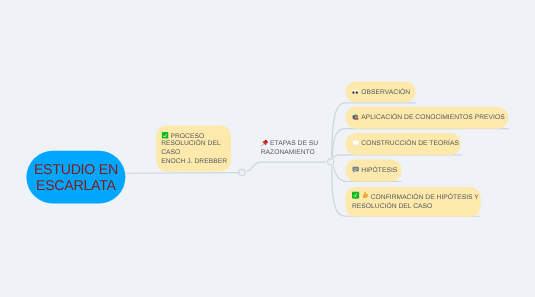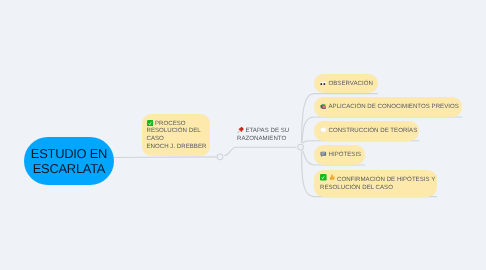--- a/index.html
+++ b/index.html
@@ -1,21 +1,21 @@
 <!DOCTYPE html>
 <html><head>
 <meta charset="utf-8">
 <style>
   html,body{margin:0;padding:0;}
   body{width:486px;height:270px;overflow:hidden;background:#eff2f6;
        font-family:"Liberation Sans",sans-serif;-webkit-font-smoothing:antialiased;text-rendering:geometricPrecision;}
   #canvas{position:relative;width:486px;height:270px;will-change:opacity;}
   svg.links{position:absolute;left:0;top:0;width:486px;height:270px;}
   .node{position:absolute;box-sizing:border-box;}
-  .root{background:#00a6ff;color:#0f172a;border-radius:24px;
+  .root{background:#00a6ff;color:#7f1d1d;border-radius:24px;
         display:flex;align-items:center;justify-content:center;text-align:center;
         font-size:12.9px;line-height:15.5px;letter-spacing:-0.25px;white-space:pre;}
   .topic{background:#fde9ab;border-radius:9.5px;}
   .lbl{position:absolute;color:#555a5f;font-size:6.1px;line-height:7.7px;
        letter-spacing:.02px;white-space:pre;}
   .ic{position:absolute;line-height:0;}
 </style>
 </head>
 <body>
 

